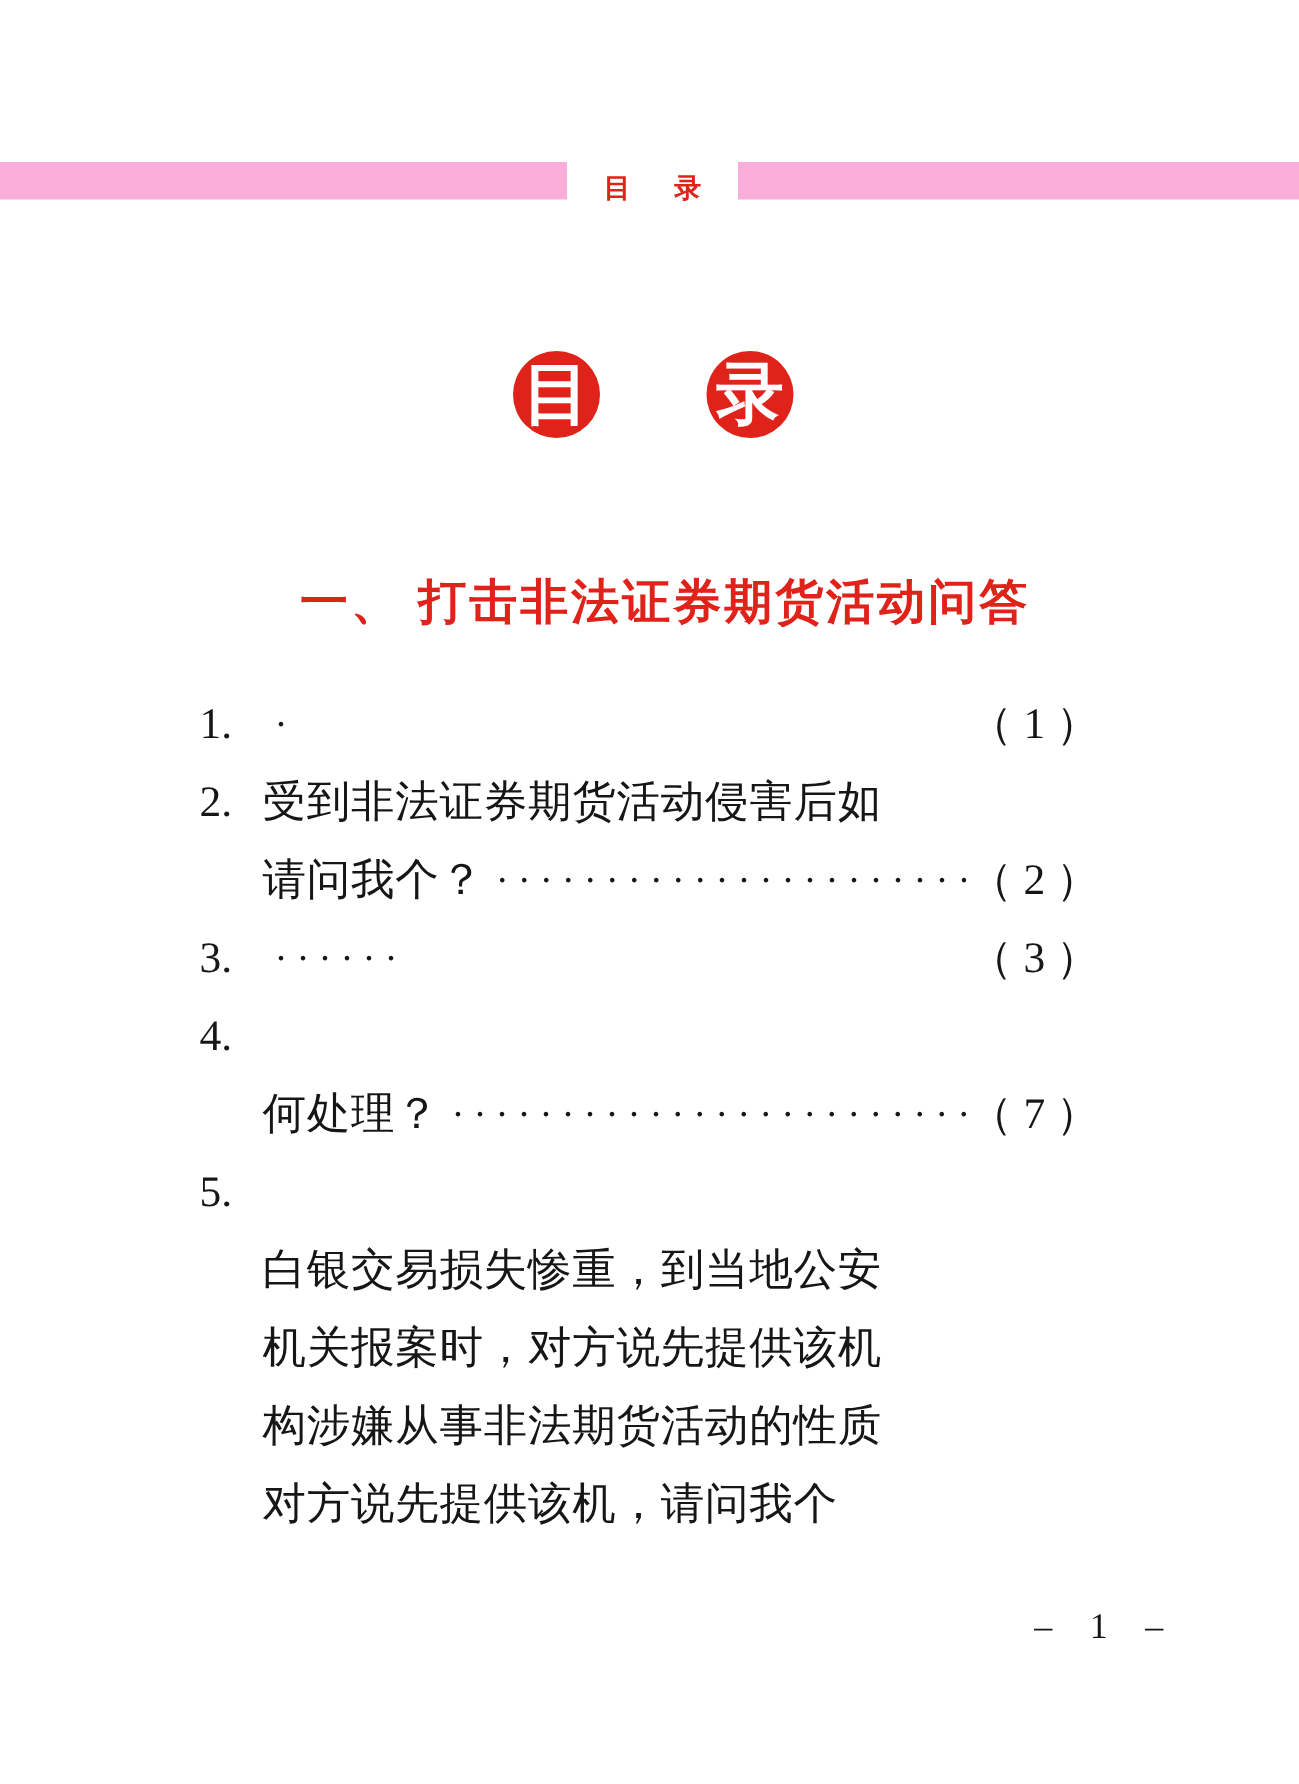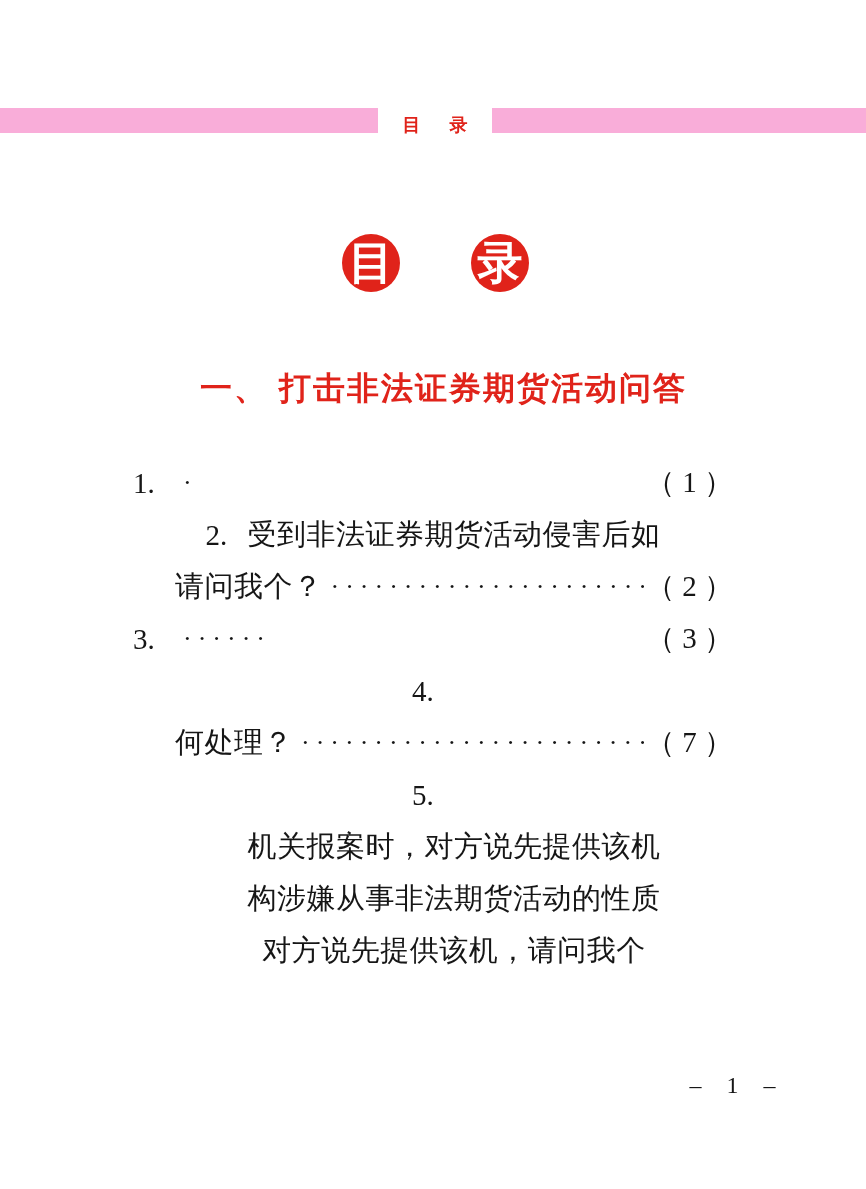--- a/index.html
+++ b/index.html
@@ -1,20 +1,20 @@
 <!DOCTYPE html>
 <html style="--accent-red: #e0231a; --band-pink: #f9add9; --ink: #161616;"><head>
 <meta charset="utf-8">
 <style>
   :root {
     --accent-red: #e0231a;
     --band-pink: #f9add9;
     --ink: #161616;
   }
-  * { margin: 0; padding: 0; box-sizing: border-box; justify-content: center; }
+  * { margin: 0; padding: 0; box-sizing: border-box; }
   html, body { background: #ffffff; }
   body {
     width: 866px; height: 1189px;
     position: relative;
     overflow: hidden;
     font-family: "Liberation Serif", "DejaVu Serif", serif;
     color: var(--ink);
   }
 
   
@@ -49,21 +49,21 @@
     display: flex; align-items: center; justify-content: center;
   }
   .seal-char {
     font-family: "Liberation Sans", "DejaVu Sans", sans-serif;
     font-weight: bold; font-size: 45px; line-height: 45px;
     color: #ffffff; transform: translateY(-1px);
   }
 
   
   .heading {
-    position: absolute; top: 371px; left: 200px;
+    position: absolute; top: 384px; left: 200px;
     font-family: "Liberation Sans", "DejaVu Sans", sans-serif;
     font-weight: bold; font-size: 32px; line-height: 34px;
     letter-spacing: 2px;
     color: var(--accent-red);
     white-space: pre;
   }
 
   
   .toc {
     position: absolute; top: 457px; left: 133px; width: 600px;
@@ -147,20 +147,24 @@
     <span class="text">何处理？</span>
     <span class="leader">······························</span>
     <span class="pageno">（ 7 ）</span>
   </div>
 
   <div class="row">
     <span class="num">5.</span>
   </div>
   <div class="row">
     <span class="num"></span>
+    <span class="text">白银交易损失惨重，到当地公安</span>
+  </div>
+  <div class="row">
+    <span class="num"></span>
     <span class="text">机关报案时，对方说先提供该机</span>
   </div>
   <div class="row">
     <span class="num"></span>
     <span class="text">构涉嫌从事非法期货活动的性质</span>
   </div>
   <div class="row">
     <span class="num"></span>
     <span class="text">对方说先提供该机，请问我个</span>
   </div>

